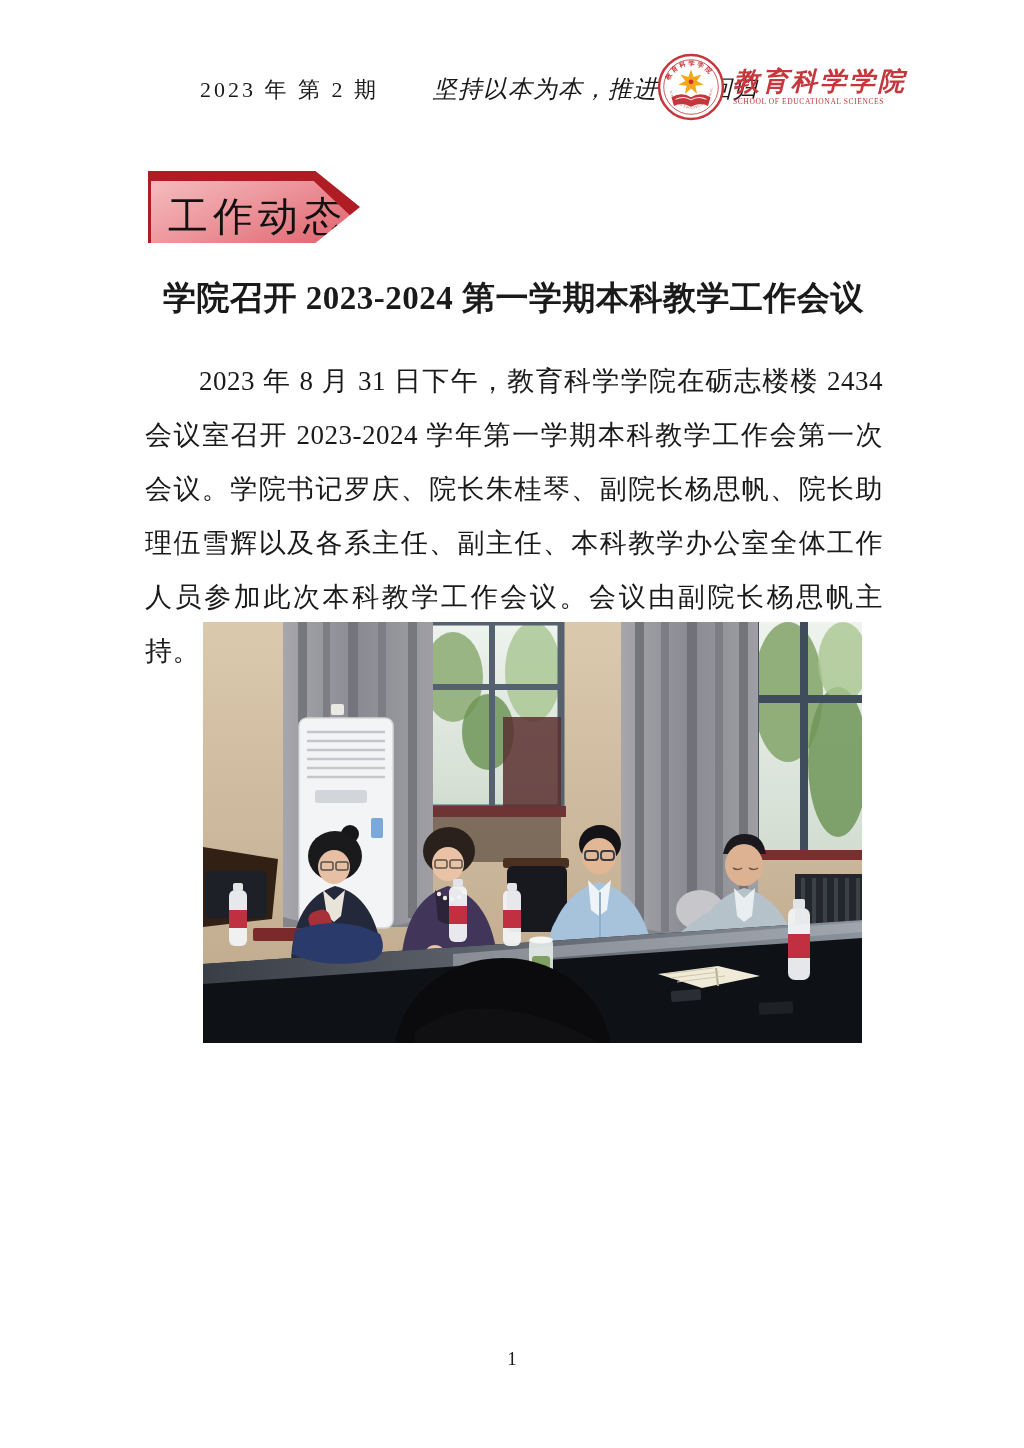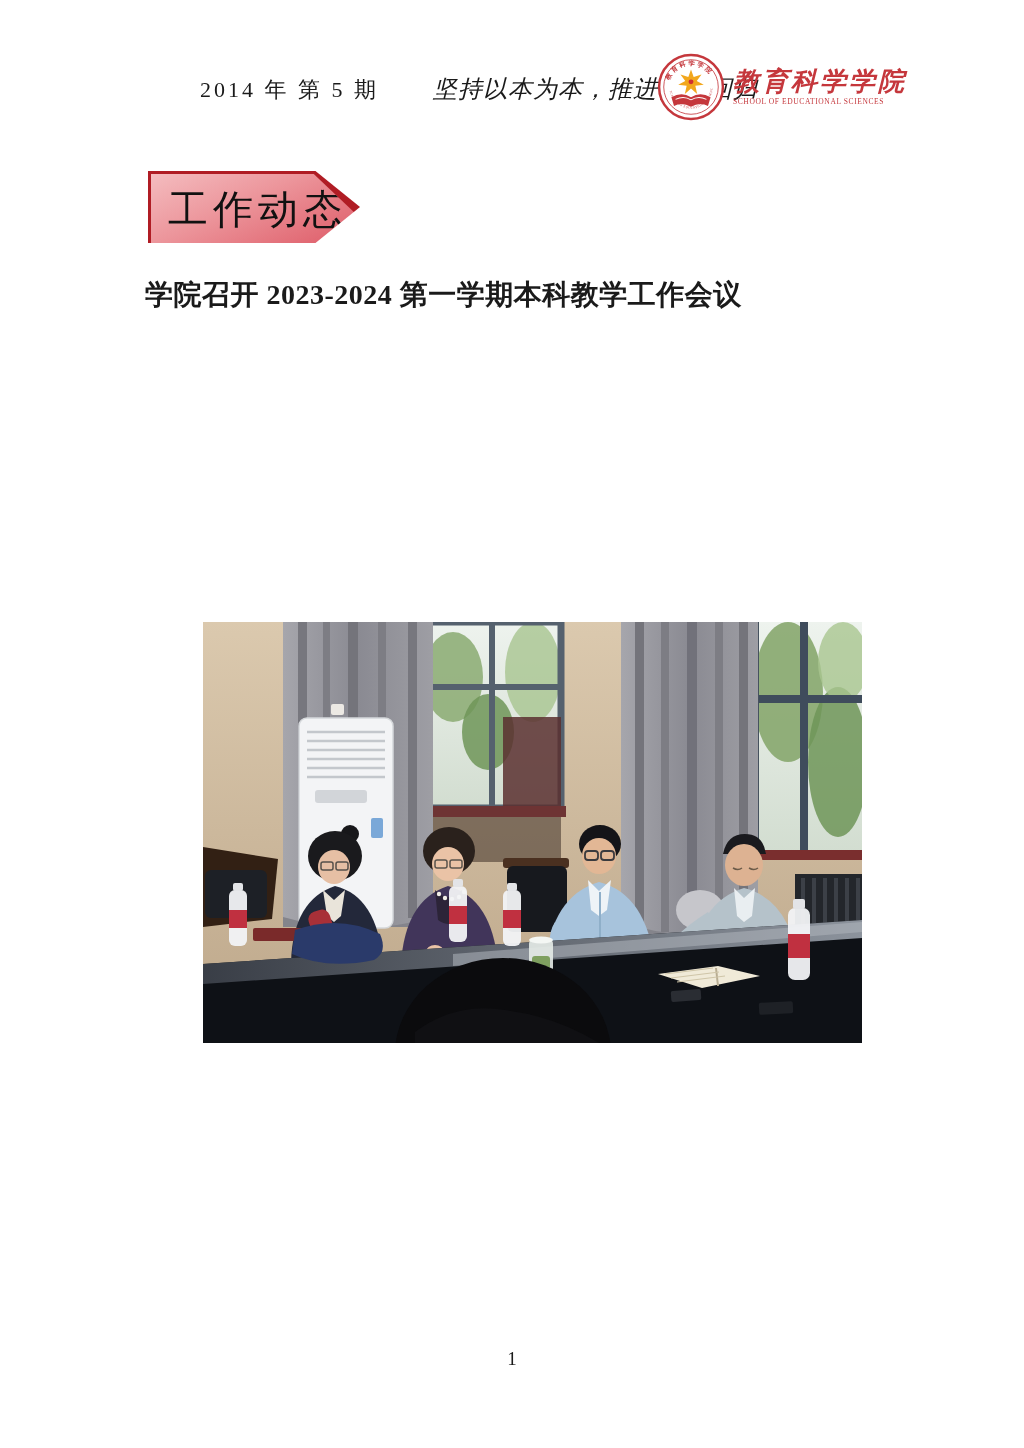--- a/index.html
+++ b/index.html
@@ -18,52 +18,52 @@
   .logo-text .cn { color:#c5373c; font-size:26px; font-weight:bold; font-style:italic; letter-spacing:3px; white-space:nowrap; }
   .logo-text .en { color:#c5373c; font-size:7.5px; letter-spacing:0.6px; margin-top:2px; white-space:nowrap; }
   
   .banner-outer {
     position:absolute; left:148px; top:171px; width:212px; height:72px;
     background:#b01c24;
     clip-path:polygon(0 0, 79% 0, 100% 50%, 79% 100%, 0 100%);
     filter:drop-shadow(2px 3px 3px rgba(0,0,0,0.25));
   }
   .banner-inner {
-    position:absolute; left:3px; top:3px; width:206px; height:82px;
+    position:absolute; left:3px; top:10px; width:206px; height:82px;
     background:linear-gradient(155deg,#f4bcbf 0%,#ec959b 40%,#dc5360 100%);
     clip-path:polygon(0 0, 79% 0, 100% 50%, 79% 100%, 0 100%);
   }
   .banner-label {
     position:absolute; left:17px; top:8px; font-size:40px; color:#111;
     letter-spacing:5px; white-space:nowrap;
   }
   
   .title {
-    position:absolute; left:145px; top:276px; width:737px; text-align:left;
-    font-size:28px; font-weight:bold; letter-spacing:0.5px; white-space:nowrap;
+    position:absolute; left:145px; top:276px; width:737px; text-align:center;
+    font-size:33px; font-weight:bold; letter-spacing:0.5px; white-space:nowrap;
   }
   .para {
     position:absolute; left:145px; width:738px;
     font-size:27px; line-height:54px; letter-spacing:0.5px;
     text-align:justify; text-indent:2em;
   }
   .para1 { top:354px; }
   .para2 { top:1062px; }
   
   .photo { position:absolute; left:203px; top:622px; width:659px; height:421px; display:block; }
   
   .pagenum { position:absolute; left:0; top:1348px; width:100%; text-align:center; font-size:19px; }
 </style>
 </head>
 <body>
 
 <div class="page">
 
   <div class="header">
-    <div class="issue">2014 年 第 5 期</div>
+    <div class="issue">2023 年 第 2 期</div>
     <div class="slogan">坚持以本为本，推进四个回归</div>
     <div class="logo">
       <svg class="logo-emblem" viewBox="0 0 68 68">
         <circle cx="34" cy="34" r="31" fill="#ffffff" stroke="#c5373c" stroke-width="2.4"></circle>
         <circle cx="34" cy="34" r="26.5" fill="none" stroke="#c5373c" stroke-width="0.8"></circle>
         <defs>
           <path id="arcTop" d="M 11 36 A 23 23 0 0 1 57 36" fill="none"></path>
           <path id="arcBot" d="M 13 34 A 21 21 0 0 0 55 34" fill="none"></path>
         </defs>
         <text font-size="6.2" fill="#c5373c" font-weight="bold" letter-spacing="2">
@@ -85,20 +85,21 @@
   </div>
 
   <div class="banner-outer">
     <div class="banner-inner">
       <div class="banner-label">工作动态</div>
     </div>
   </div>
 
   <div class="title">学院召开 2023-2024 第一学期本科教学工作会议</div>
 
+  <div class="para para1">2023 年 8 月 31 日下午，教育科学学院在砺志楼楼 2434 会议室召开 2023-2024 学年第一学期本科教学工作会第一次会议。学院书记罗庆、院长朱桂琴、副院长杨思帆、院长助理伍雪辉以及各系主任、副主任、本科教学办公室全体工作人员参加此次本科教学工作会议。会议由副院长杨思帆主持。</div>
 
   <svg class="photo" viewBox="0 0 659 421" preserveAspectRatio="none">
     <defs>
       <linearGradient id="wall" x1="0" y1="0" x2="0" y2="1">
         <stop offset="0" stop-color="#dbc9ae"></stop>
           <stop offset="1" stop-color="#bda78a"></stop>
       </linearGradient>
       <linearGradient id="curt" x1="0" y1="0" x2="1" y2="0">
         <stop offset="0" stop-color="#a6a6ac"></stop>
           <stop offset="0.5" stop-color="#8a8a92"></stop>

